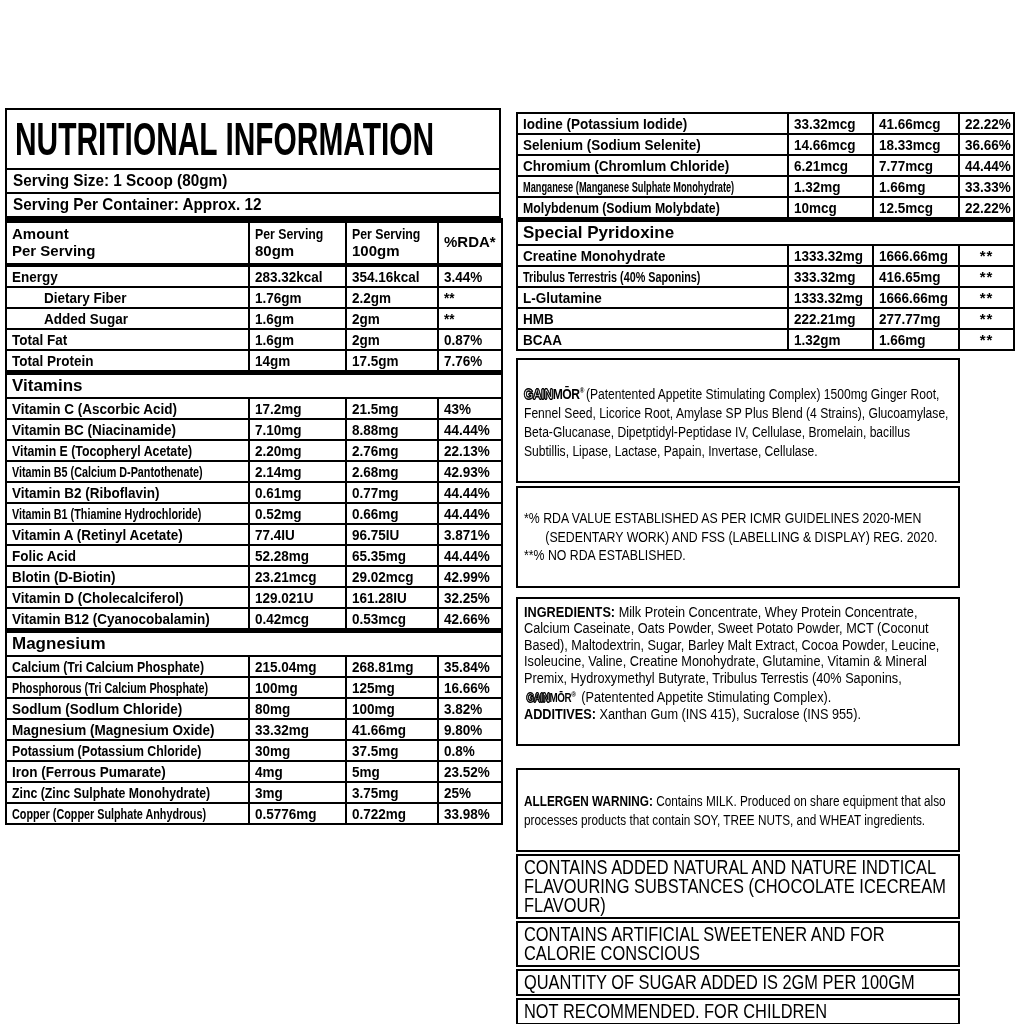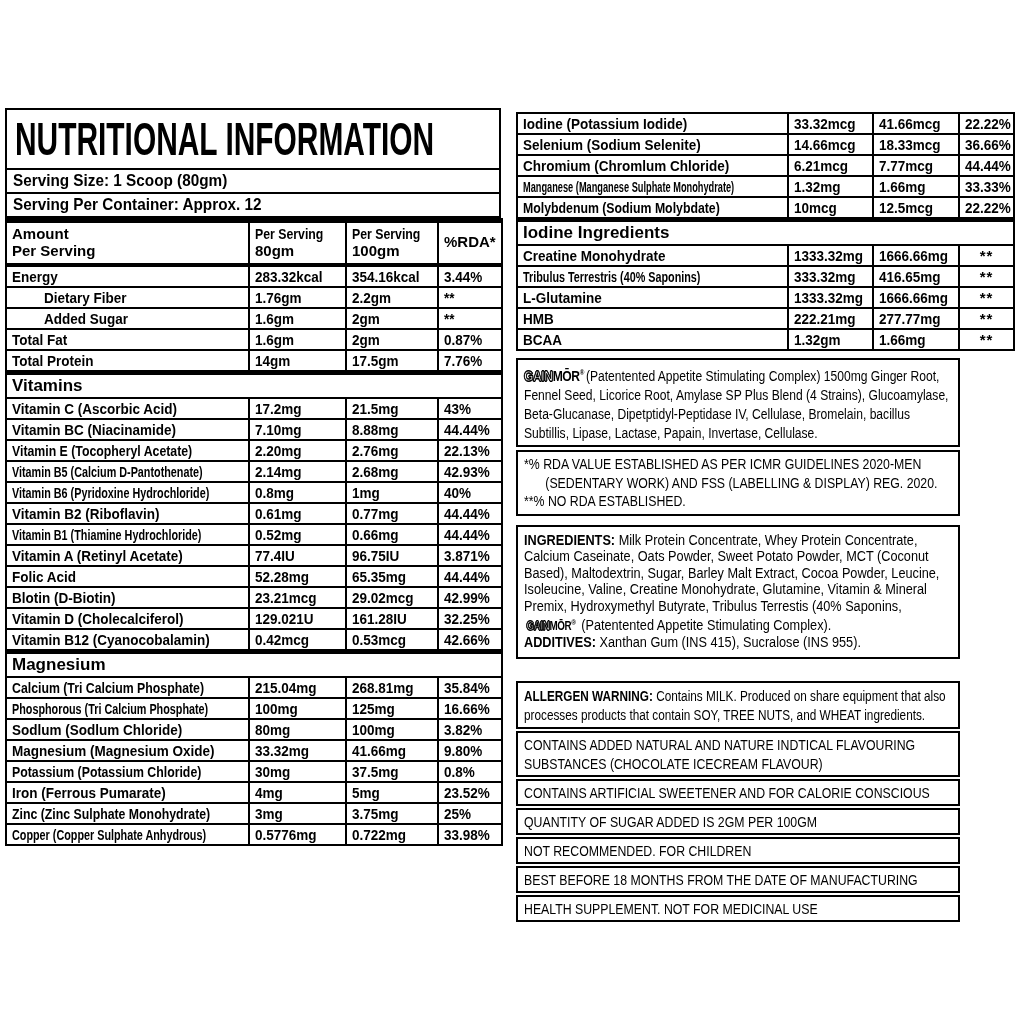--- a/index.html
+++ b/index.html
@@ -31,31 +31,31 @@
 
   .sq { display:inline-block; white-space:nowrap; transform-origin:0 50%; transform:scaleX(0.9); }
   .sq.mid    { transform:scaleX(0.82); }
   .sq.tight  { transform:scaleX(0.72); }
   .sq.xtight { transform:scaleX(0.615); }
   td.ctr { text-align:center; padding-left:0; }
   td.ctr .sq { transform:scaleX(1); letter-spacing:1px; }
   td .indent { margin-left:32px; }
 
   
-  .box { border:2px solid #000; background:#fff; padding:3px 6px; overflow:hidden; }
+  .box { border:2px solid #000; background:#fff; padding:21px 6px; overflow:hidden; }
   .sqb { transform-origin:0 0; display:block; }
   .w82 { width:122%;  transform:scaleX(0.82); }
   .w78 { width:128.2%; transform:scaleX(0.78); }
   .w76 { width:131.6%; transform:scaleX(0.76); }
   .gainmor-box { margin-top:7px; font-size:15.5px; line-height:19px; min-height:83px; }
   .rda-box { margin-top:3px; font-size:15px; line-height:18.5px; min-height:58px; }
   .rda-line2 { padding-left:26px; }
   .ingr-box { margin-top:9px; font-size:15.5px; line-height:16.6px; min-height:134px; padding-top:5px; }
   .allergen-box { margin-top:22px; font-size:15.5px; line-height:19px; min-height:47px; }
-  .notice-box { margin-top:2px; font-size:15px; line-height:19px; min-height:23px; padding:2px 6px; }
+  .notice-box { margin-top:2px; font-size:20px; line-height:19px; min-height:23px; padding:2px 6px; }
   .bold-run { font-weight:bold; }
 
   
   .brand { display:inline-block; white-space:nowrap; font-weight:bold; margin-right:2px; }
   .g-out { color:#fff; -webkit-text-stroke:1px #000; text-shadow:-1px 0 #000, 1px 0 #000, 0 -1px #000, 0 1px #000; letter-spacing:-0.5px; }
   .g-solid { color:#000; letter-spacing:-0.5px; }
   .g-reg { font-size:8px; vertical-align:super; }
   .brand-sm { font-size:12px; margin-left:3px; }
 </style>
 </head>
@@ -166,26 +166,20 @@
     <td class="c-rda"><span class="sq">22.13%</span></td>
   </tr>
 
   <tr>
     <td class="c-name"><span class="sq tight">Vitamin B5 (Calcium D-Pantothenate)</span></td>
     <td class="c-val"><span class="sq">2.14mg</span></td>
     <td class="c-val"><span class="sq">2.68mg</span></td>
     <td class="c-rda"><span class="sq">42.93%</span></td>
   </tr>
 
-  <tr>
-    <td class="c-name"><span class="sq tight">Vitamin B6 (Pyridoxine Hydrochloride)</span></td>
-    <td class="c-val"><span class="sq">0.8mg</span></td>
-    <td class="c-val"><span class="sq">1mg</span></td>
-    <td class="c-rda"><span class="sq">40%</span></td>
-  </tr>
 
   <tr>
     <td class="c-name"><span class="sq">Vitamin B2 (Riboflavin)</span></td>
     <td class="c-val"><span class="sq">0.61mg</span></td>
     <td class="c-val"><span class="sq">0.77mg</span></td>
     <td class="c-rda"><span class="sq">44.44%</span></td>
   </tr>
 
   <tr>
     <td class="c-name"><span class="sq tight">Vitamin B1 (Thiamine Hydrochloride)</span></td>
@@ -333,21 +327,21 @@
 
   <tr>
     <td class="c-name"><span class="sq mid">Molybdenum (Sodium Molybdate)</span></td>
     <td class="c-val"><span class="sq">10mcg</span></td>
     <td class="c-val"><span class="sq">12.5mcg</span></td>
     <td class="c-rda"><span class="sq">22.22%</span></td>
   </tr>
 </tbody>
       <tbody>
         <tr class="sect">
-            <td colspan="4">Iodine Ingredients</td>
+            <td colspan="4">Special Pyridoxine</td>
           </tr>
       </tbody>
       <tbody>
   <tr>
     <td class="c-name"><span class="sq">Creatine Monohydrate</span></td>
     <td class="c-val"><span class="sq">1333.32mg</span></td>
     <td class="c-val"><span class="sq">1666.66mg</span></td>
     <td class="c-rda ctr"><span class="sq">**</span></td>
   </tr>
 

